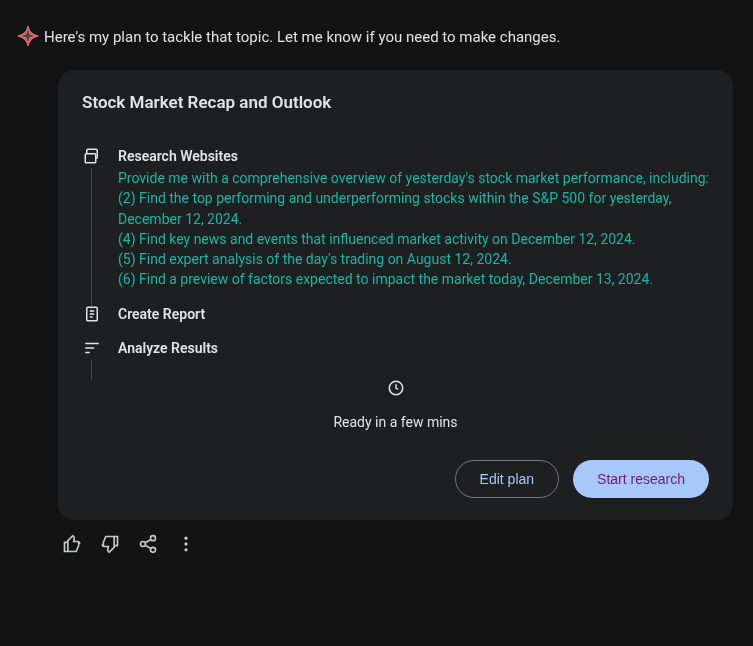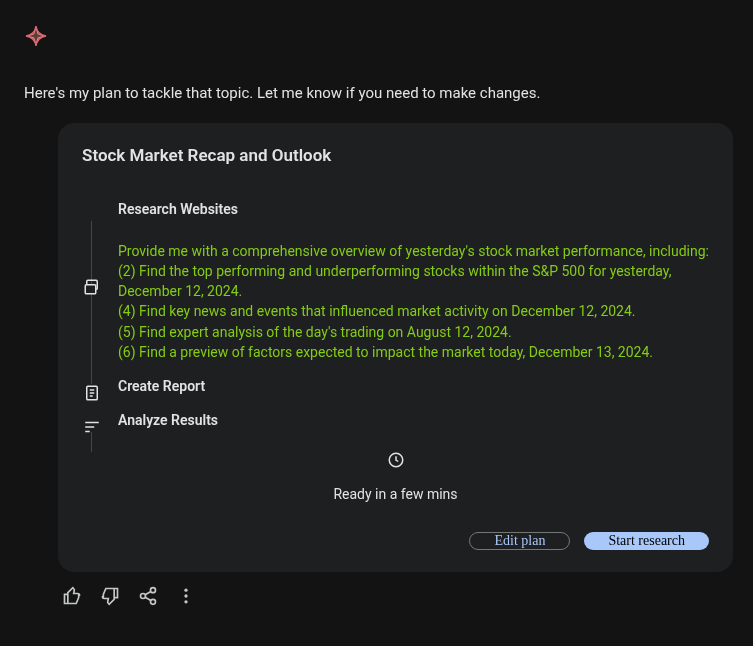--- a/index.html
+++ b/index.html
@@ -11,23 +11,22 @@
       background: #131314;
       color: #e3e3e3;
       font-family: -apple-system, BlinkMacSystemFont, "Segoe UI", Roboto, sans-serif;
       width: 753px;
       height: 646px;
       padding: 20px 0 0 0;
     }
     .message-row {
       display: flex;
       align-items: flex-start;
-      padding: 0 24px;
-      gap: 24px;
-      flex-direction: column;
+      padding: 0 16px;
+      gap: 4px;
     }
     .sparkle-icon {
       flex-shrink: 0;
       margin-top: 4px;
     }
     .intro-text {
       font-size: 15px;
       line-height: 1.5;
       color: #e3e3e3;
       padding-top: 6px;
@@ -42,21 +41,21 @@
       font-size: 17px;
       font-weight: 600;
       color: #e3e3e3;
       margin-bottom: 34px;
     }
     .step-list {
       position: relative;
     }
     .step-row {
       display: flex;
-      align-items: center;
+      align-items: flex-start;
       gap: 16px;
       position: relative;
     }
     .step-icon-col {
       width: 20px;
       flex-shrink: 0;
       display: flex;
       flex-direction: column;
       align-items: center;
       position: relative;
@@ -83,23 +82,23 @@
       padding-bottom: 14px;
     }
     .step-title {
       font-size: 14px;
       font-weight: 600;
       color: #e3e3e3;
       line-height: 20px;
     }
     .step-body {
       font-size: 14px;
-      color: #84cc16;
+      color: #14b8a6;
       line-height: 1.45;
-      margin-top: 22px;
+      margin-top: 2px;
     }
     .step-body-line {
       display: block;
     }
     .status-row {
       display: flex;
       align-items: center;
       gap: 16px;
       margin-top: 6px;
       flex-direction: column;
@@ -110,34 +109,34 @@
     }
     .button-row {
       display: flex;
       justify-content: flex-end;
       gap: 14px;
       margin-top: 30px;
     }
     .btn {
       font-size: 14px;
       font-weight: 500;
-      padding: 0 24px;
+      padding: 10px 24px;
       border-radius: 24px;
       cursor: pointer;
       border: none;
-      font-family: Liberation Serif, serif;
+      font-family: Liberation Sans, sans-serif;
     }
     .btn-outline {
       background: transparent;
       border: 1px solid #747775;
       color: #a8c7fa;
     }
     .btn-primary {
       background: #a8c7fa;
-      color: #000000;
+      color: #701a75;
     }
     .action-bar {
       display: flex;
       align-items: center;
       gap: 18px;
       margin: 14px 0 0 58px;
       padding: 0 4px;
     }
     .action-icon {
       width: 20px;

